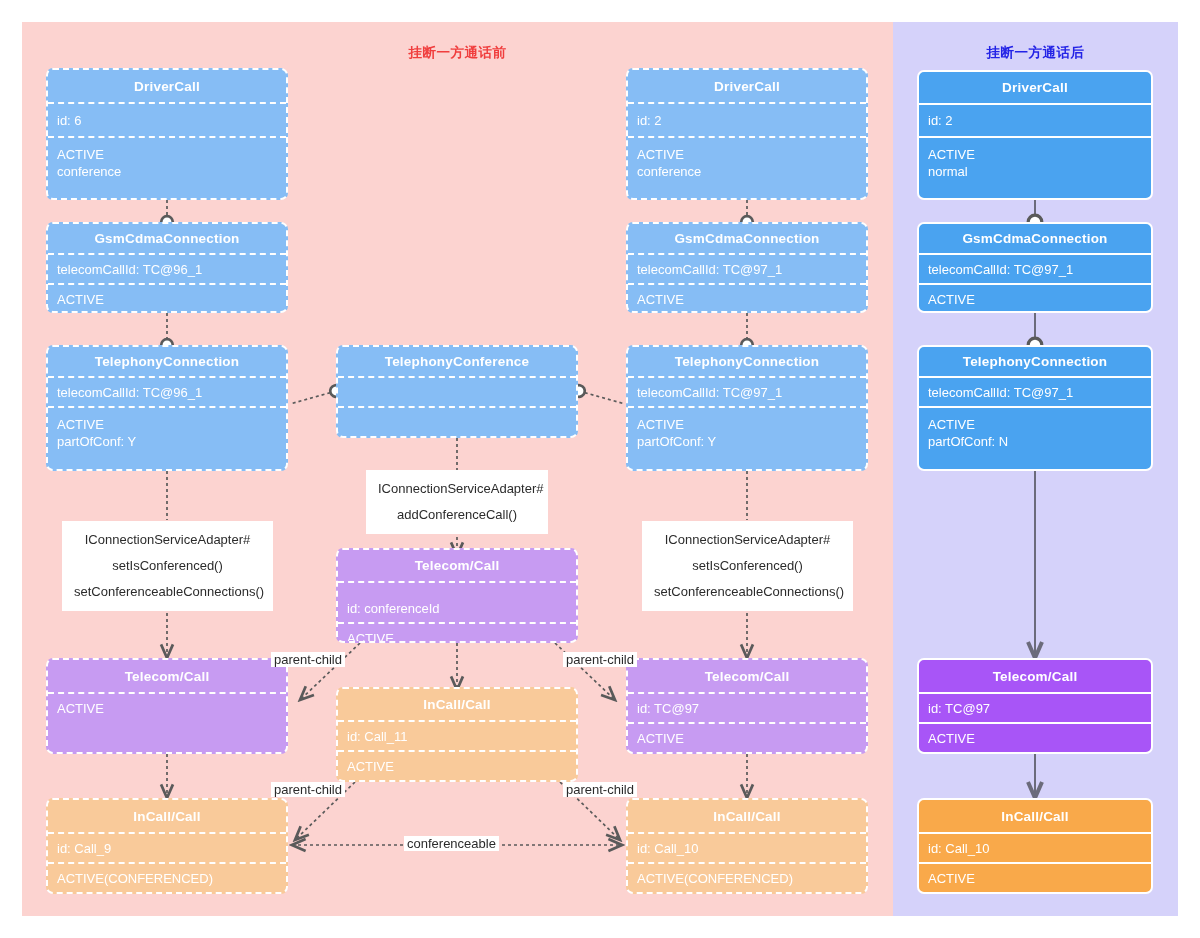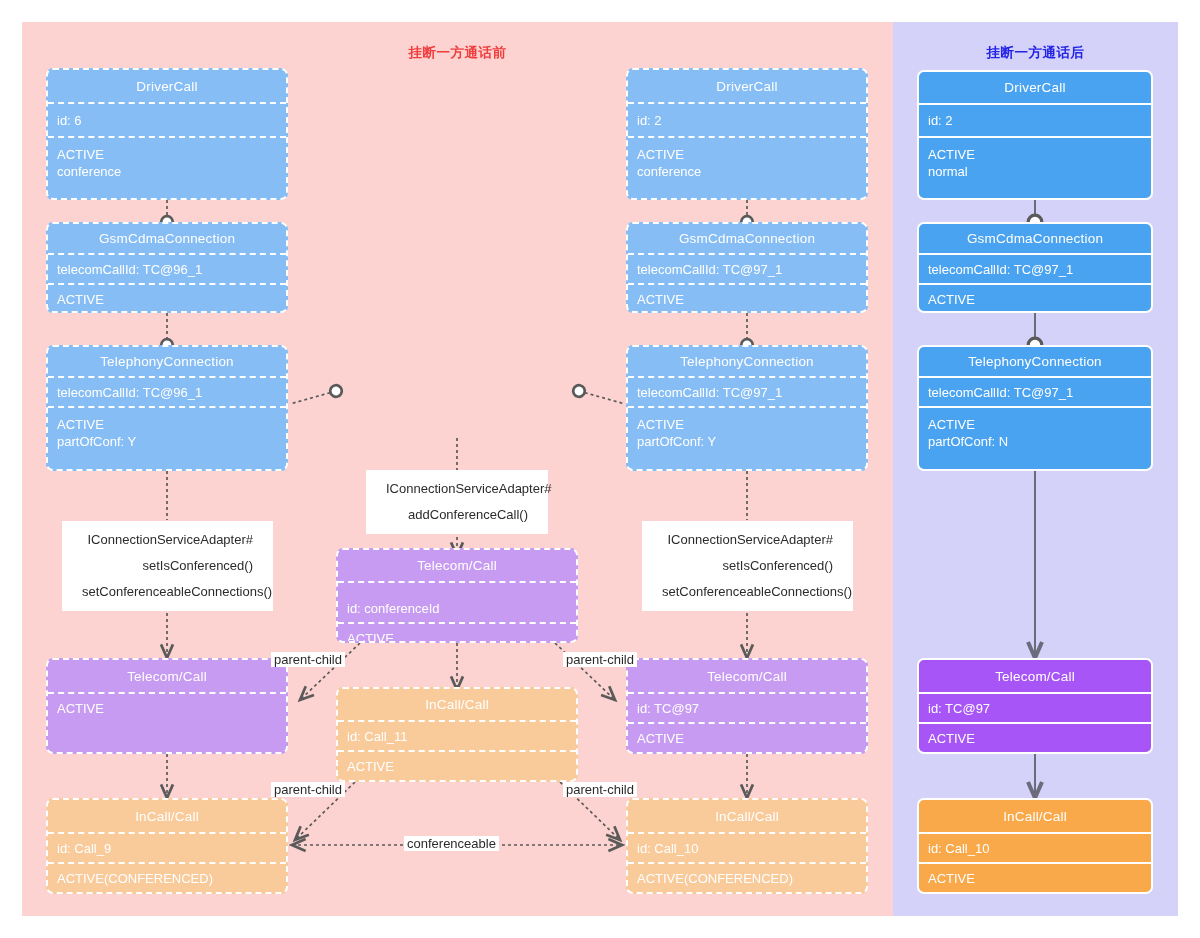--- a/index.html
+++ b/index.html
@@ -13,21 +13,21 @@
   .panel-title{position:absolute;top:22px;width:100%;text-align:center;
     font-size:13.5px;font-weight:bold;letter-spacing:.5px;}
   #title-before{color:#f03e3e;}
   #title-after{color:#2323e6;}
 
   svg#edges{position:absolute;left:0;top:0;width:1200px;height:938px;pointer-events:none;}
 
   
   .node{position:absolute;box-sizing:border-box;border-radius:7px;overflow:hidden;}
   .node .row{box-sizing:border-box;color:#ffffff;display:flex;align-items:center;}
-  .node .row.title{justify-content:center;font-weight:normal;font-size:13.5px;letter-spacing:.2px;}
+  .node .row.title{justify-content:center;font-weight:bold;font-size:13.5px;letter-spacing:.2px;}
   .node .row.attr{font-size:13px;padding-left:9px;}
   .node .row.body{font-size:13px;padding-left:9px;align-items:flex-start;padding-top:8px;
     white-space:pre-line;line-height:1.33;}
 
   
   .dashed{border:2px dashed #ffffff;}
   .dashed .row{border-bottom:2px dashed #ffffff;}
   .dashed .row:last-child{border-bottom:none;}
   
   .solid{border:2px solid #ffffff;}
@@ -37,21 +37,21 @@
   .c-blue{background:#86bdf5;}
   .c-blue-strong{background:#4aa3f0;}
   .c-purple{background:#c79bf2;}
   .c-purple-strong{background:#a855f7;}
   .c-orange{background:#f9ca9a;}
   .c-orange-strong{background:#f9a94a;}
 
   
   .elabel{position:absolute;background:#ffffff;color:#2b2b2b;font-size:13px;
     text-align:center;line-height:1.0;white-space:pre;box-sizing:border-box;}
-  .elabel.multi{padding:6px 20px;line-height:2.0;text-align:right;}
+  .elabel.multi{padding:6px 12px;line-height:2.0;}
   .elabel.small{padding:1px 3px;}
 </style>
 </head>
 <body>
 
 <div id="stage">
 
   <div class="panel" id="panel-before">
     <div class="panel-title" id="title-before">挂断一方通话前</div>
   </div>
@@ -133,20 +133,25 @@
     <div class="row title" style="height:34px;">Telecom/Call</div>
     <div class="row attr" style="height:28px;">ACTIVE</div>
   </div>
 
   <div class="node dashed c-orange" style="left:46px;top:798px;width:242px;height:96px;">
     <div class="row title" style="height:34px;">InCall/Call</div>
     <div class="row attr" style="height:30px;">id: Call_9</div>
     <div class="row attr" style="height:28px;">ACTIVE(CONFERENCED)</div>
   </div>
 
+  <div class="node dashed c-blue" style="left:336px;top:345px;width:242px;height:93px;">
+    <div class="row title" style="height:31px;">TelephonyConference</div>
+    <div class="row attr" style="height:30px;"></div>
+    <div class="row attr" style="height:28px;"></div>
+  </div>
 
   <div class="node dashed c-purple" style="left:336px;top:548px;width:242px;height:95px;">
     <div class="row title" style="height:33px;">Telecom/Call</div>
     <div class="row attr" style="height:30px;margin-top:11px;">id: conferenceId</div>
     <div class="row attr" style="height:28px;">ACTIVE</div>
   </div>
 
   <div class="node dashed c-orange" style="left:336px;top:687px;width:242px;height:95px;">
     <div class="row title" style="height:33px;">InCall/Call</div>
     <div class="row attr" style="height:30px;">id: Call_11</div>

